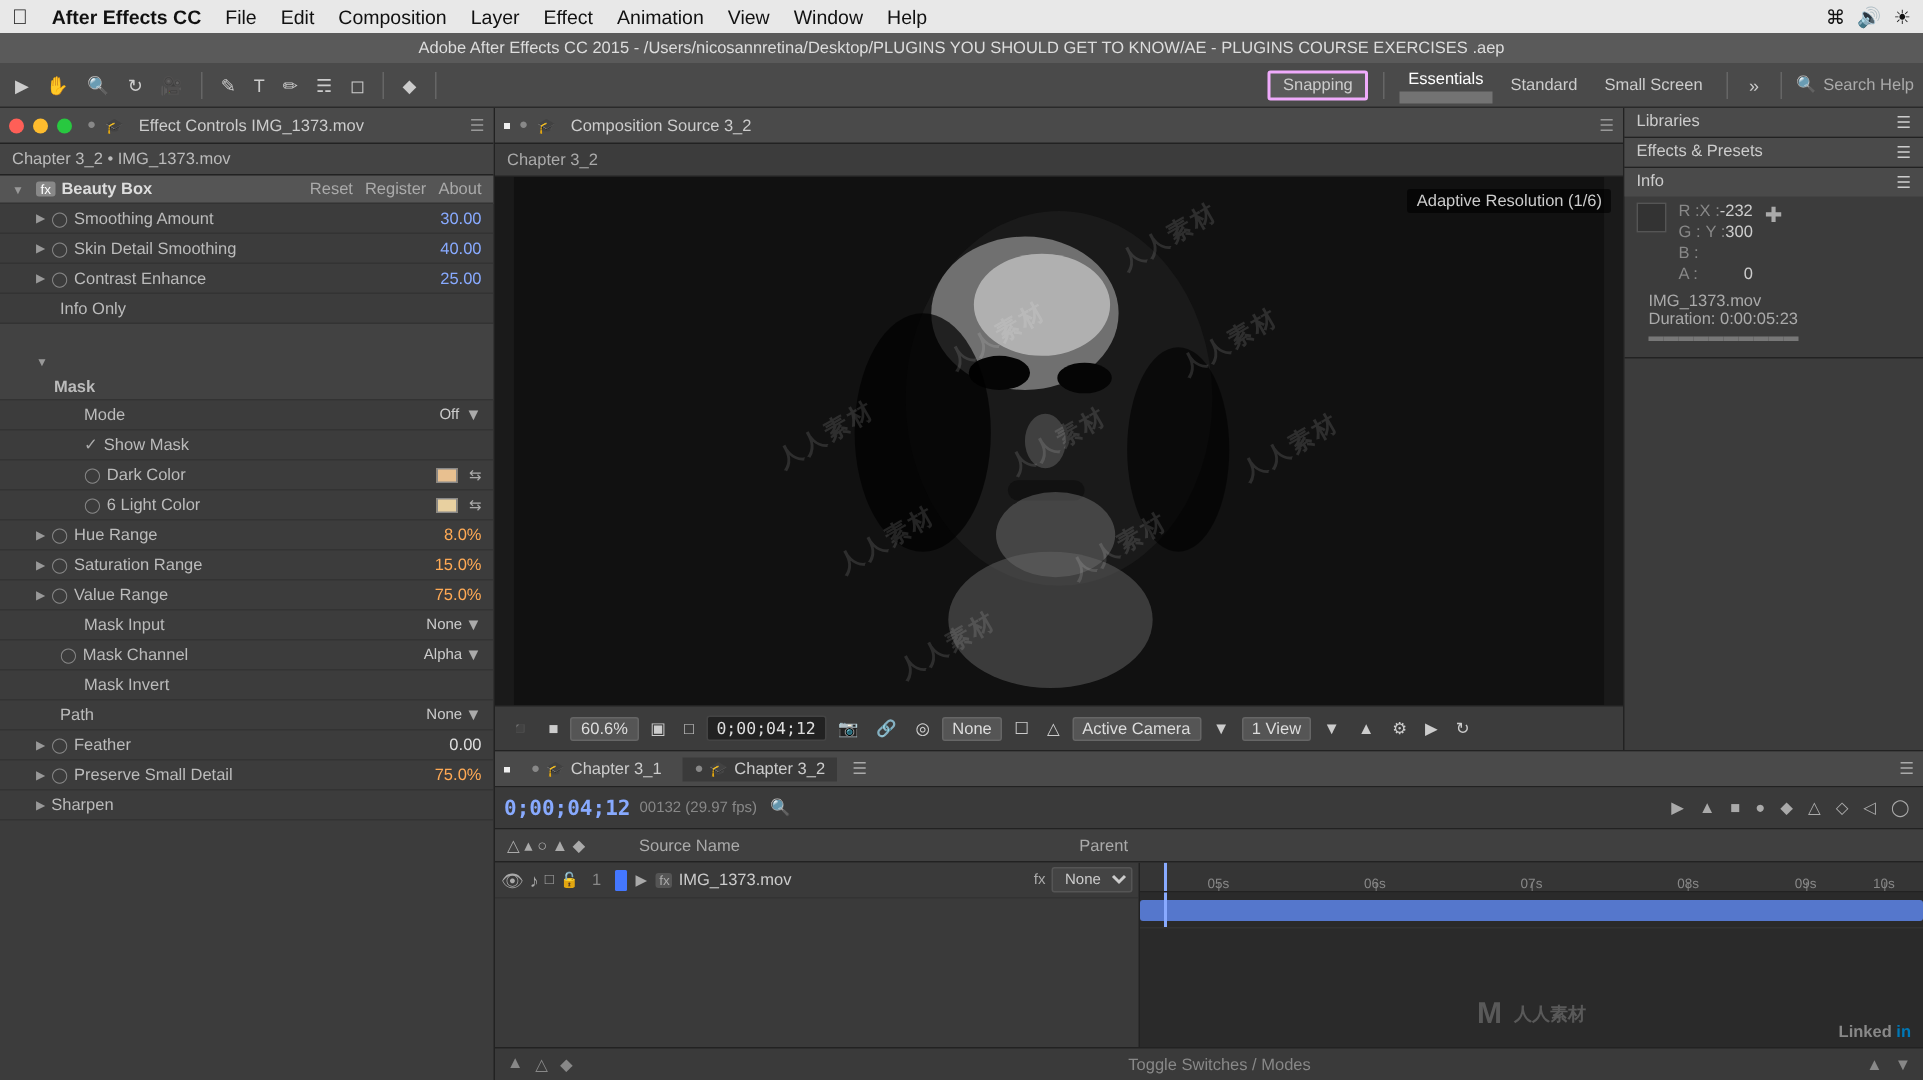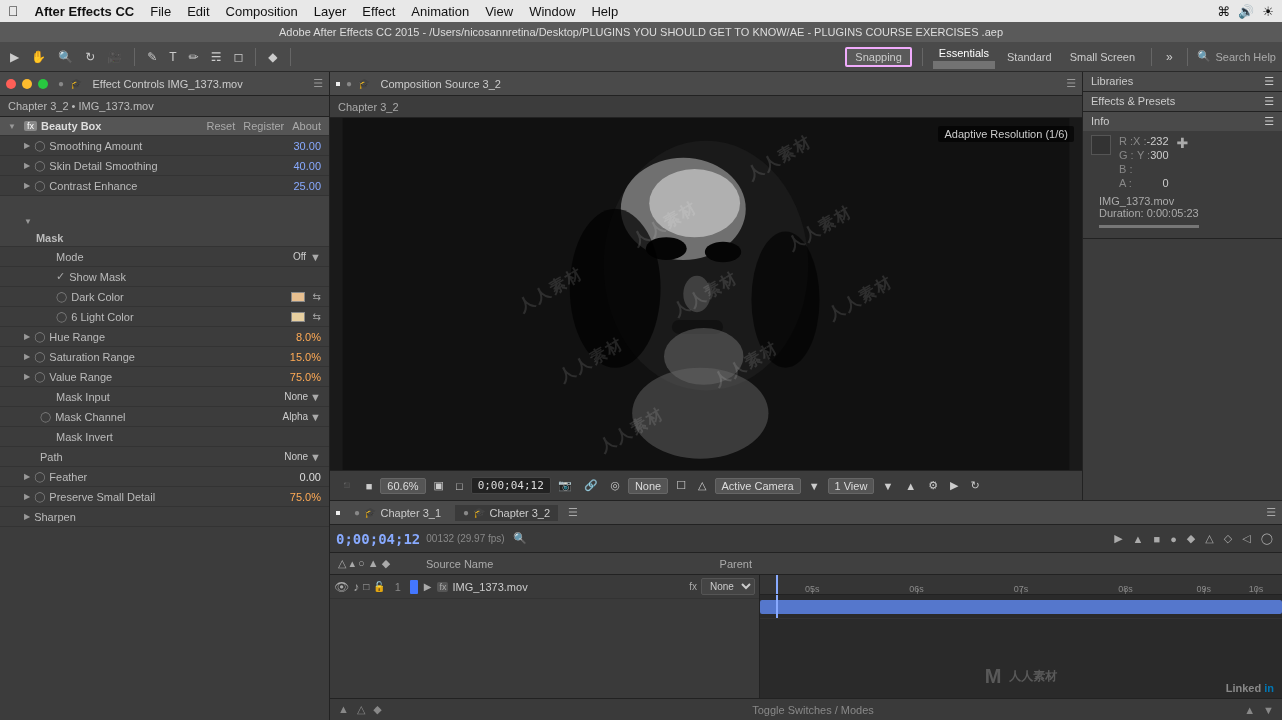--- a/index.html
+++ b/index.html
@@ -659,20 +659,24 @@
         <span class="row-value">40.00</span>
       </div>
 
       <div class="effect-row">
         <span class="triangle indent1">▶</span>
         <span class="stopwatch">◯</span>
         <span class="row-label">Contrast Enhance</span>
         <span class="row-value">25.00</span>
       </div>
 
+      <div class="effect-row">
+        <span style="width:32px;"></span>
+        <span class="row-label">Info Only</span>
+      </div>
 
       <div class="effect-row" style="background:#424242;">
         <span class="triangle indent1">▼</span>
         <span class="row-label" style="font-weight:bold;margin-top:34px;">Mask</span>
       </div>
 
       <div class="effect-row">
         <span style="width:48px;"></span>
         <span class="row-label">Mode</span>
         <div style="margin-left:auto;display:flex;align-items:center;gap:4px;">

